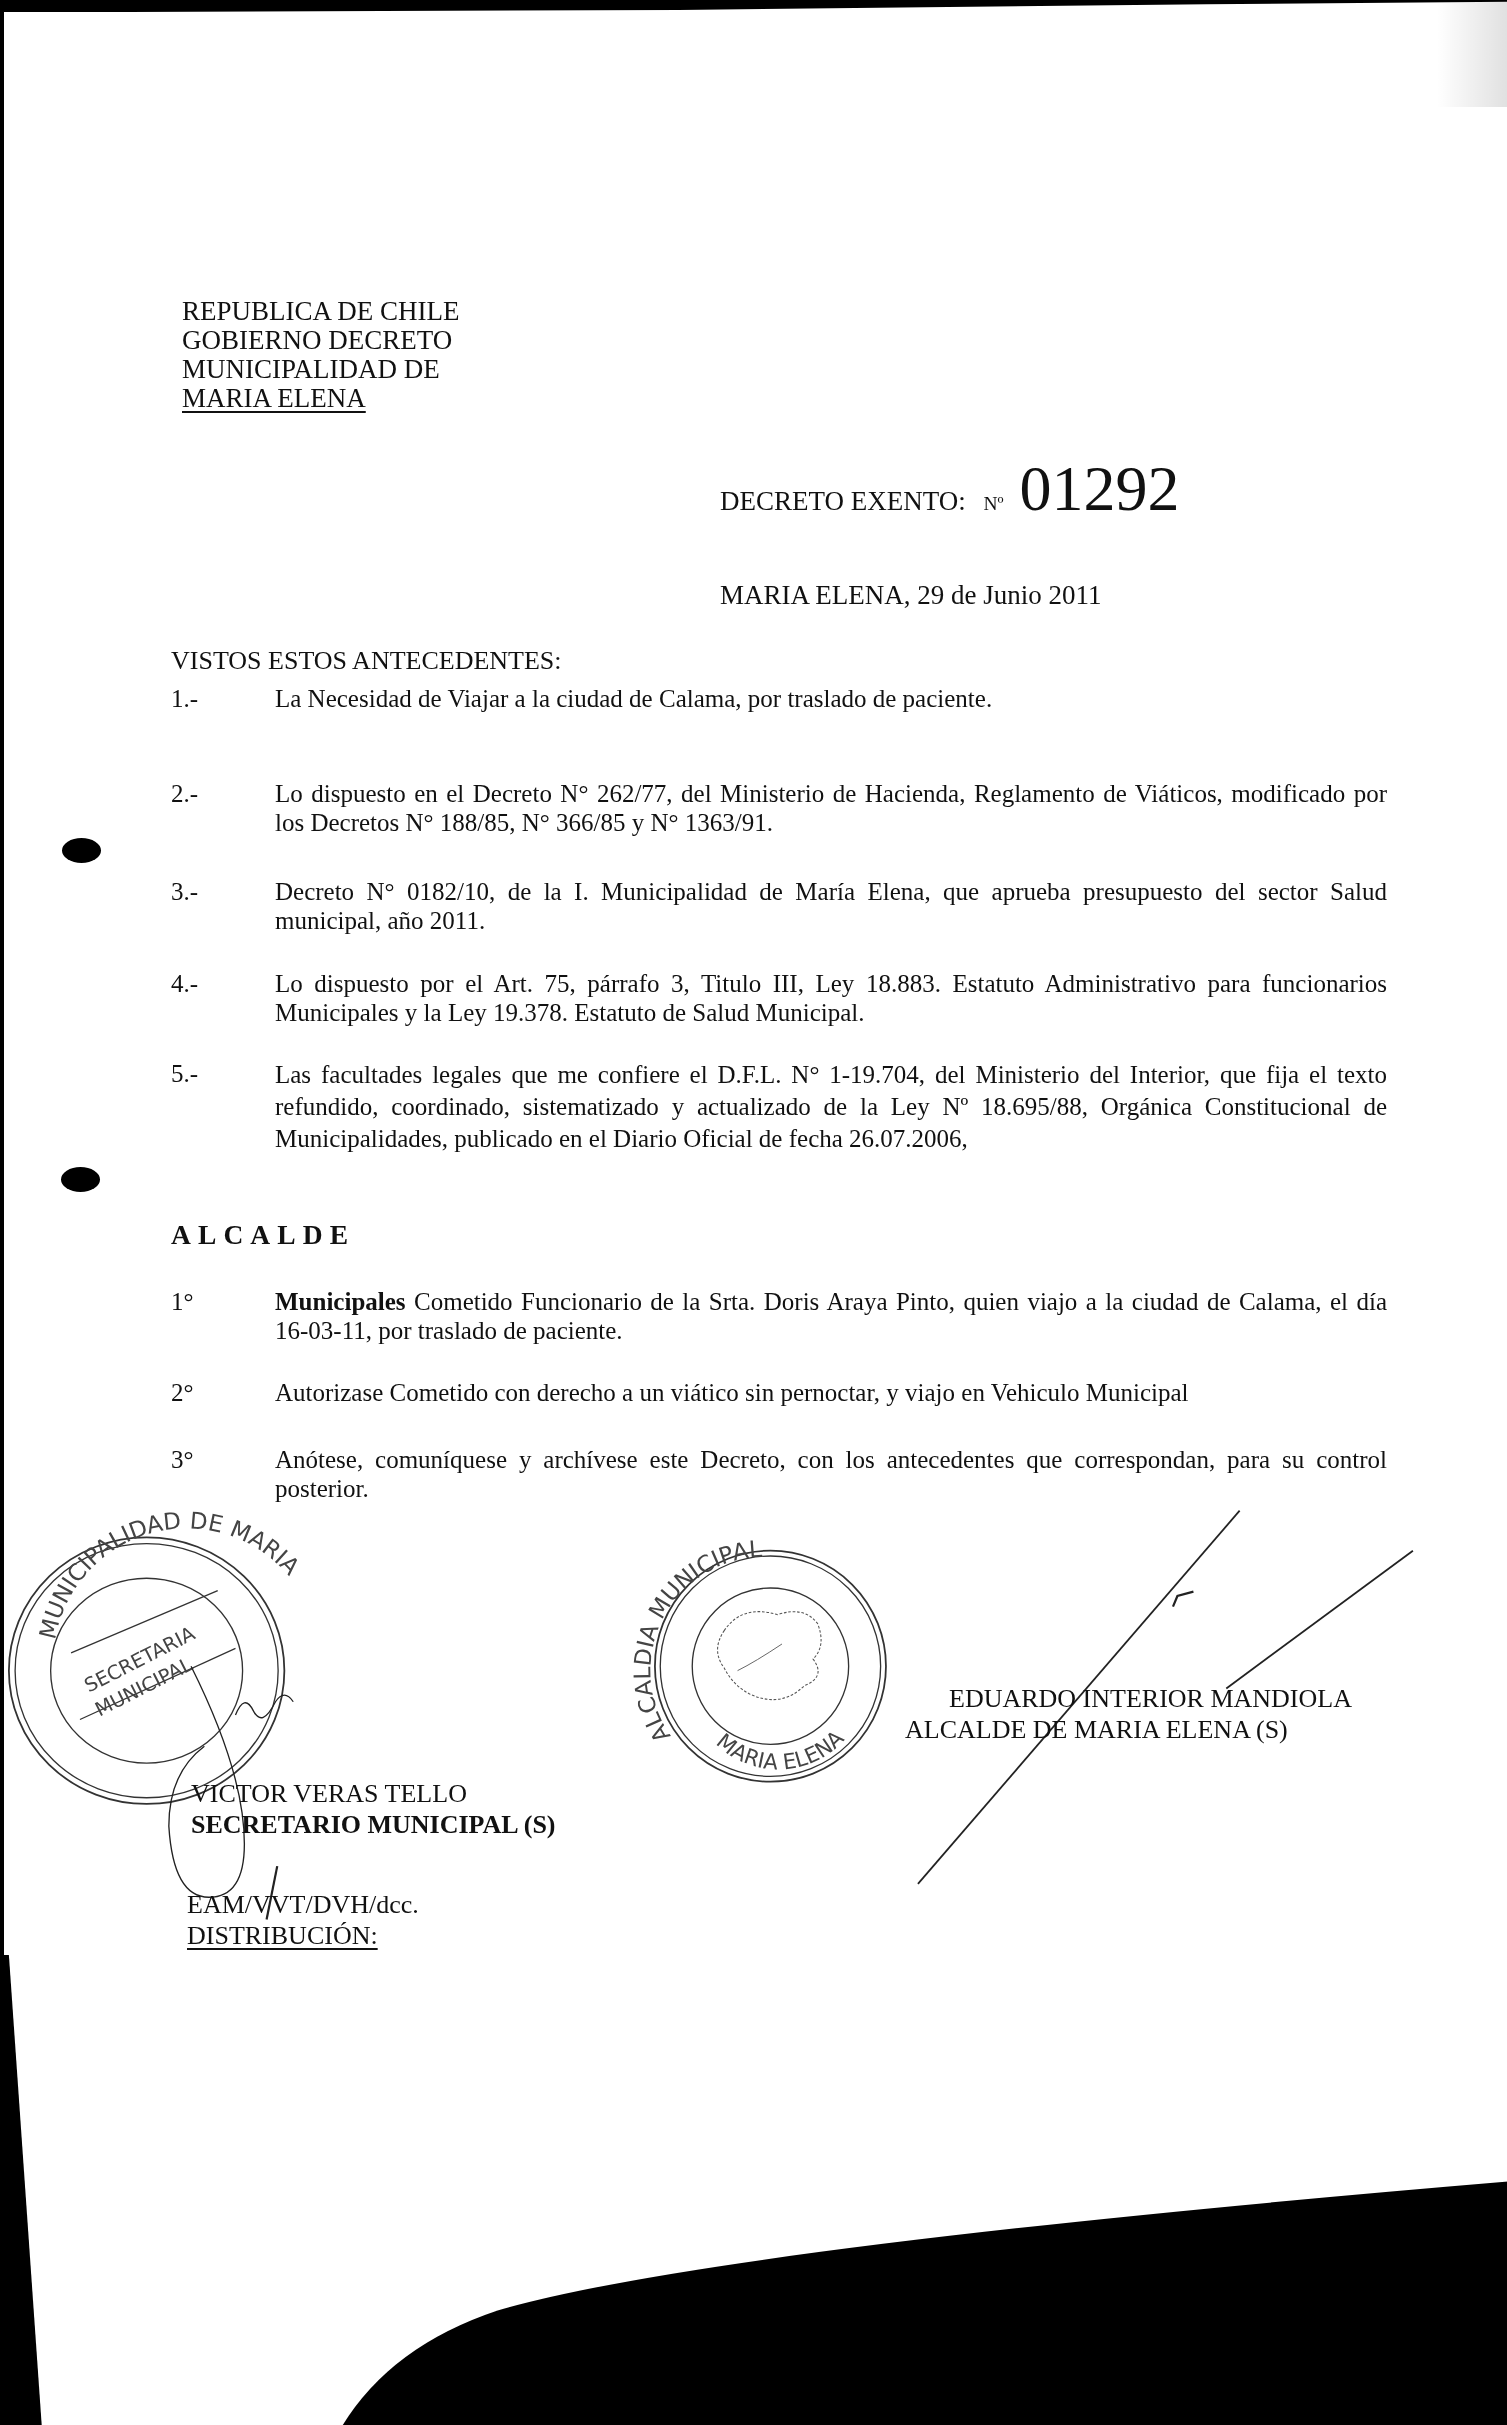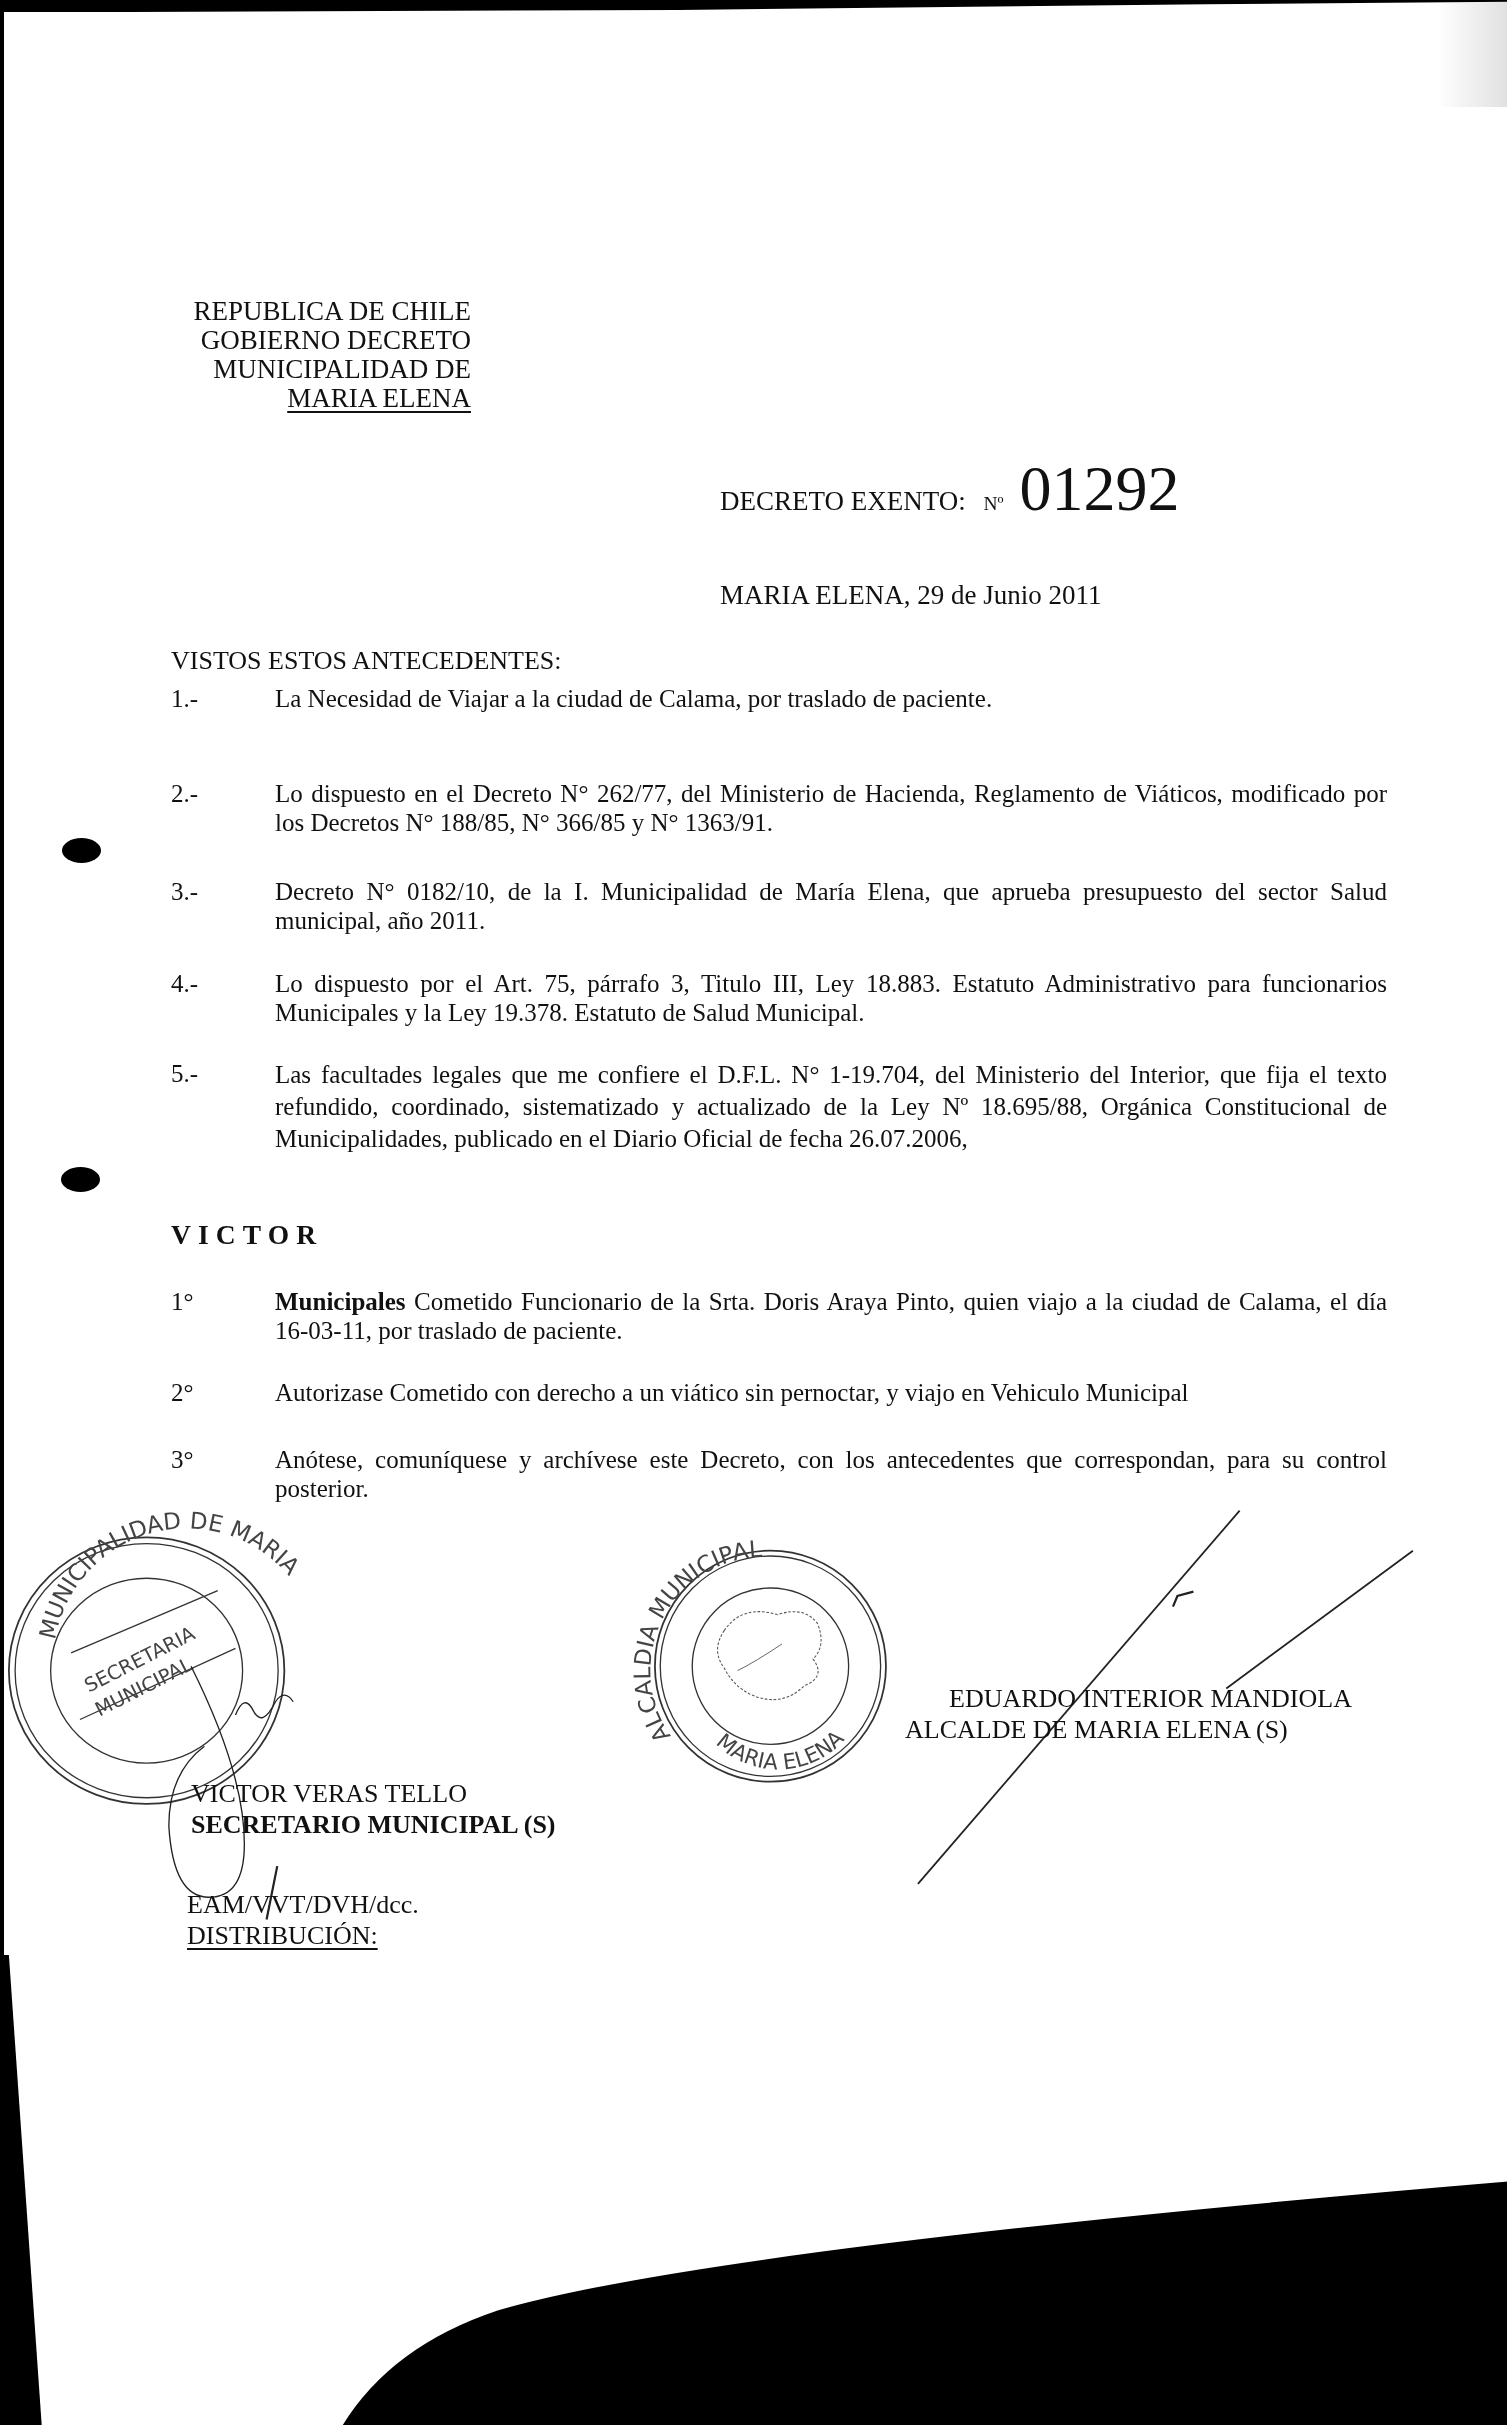--- a/index.html
+++ b/index.html
@@ -1,20 +1,20 @@
 <!DOCTYPE html>
 <html style="font-size:14.2px"><head>
 <meta charset="utf-8">
 <style>
   html, body { margin:0; padding:0; }
   body { width:1508px; height:2426px; position:relative; overflow:hidden; background:#ffffff;
          font-family:"Liberation Serif", "DejaVu Serif", serif; color:#111; }
   .abs { position:absolute; white-space:nowrap; }
   .t { font-size:26px; line-height:29px;margin-top:24px; }
-  .hdr { font-size:27px; line-height:29px; text-align:right; }
+  .hdr { font-size:27px; line-height:29px; text-align:left; }
   .u { text-decoration:underline; text-underline-offset:3.6px; }
   .para { position:absolute; left:275px; width:1112px; font-size:25px; line-height:29px; text-align:justify; text-align-last:left; }
   .num { position:absolute; left:171px; font-size:25px; line-height:29px; }
   .bold { font-weight:bold; }
   .decreto-h { font-size:27.5px; font-weight:bold; letter-spacing:7.1px; }
   .scan-top { position:absolute; left:0; top:0; width:1508px; height:12.4px; background:#000; clip-path:polygon(0 0,100% 0,100% 15%,80% 35%,45% 80%,0 100%); }
   .left-edge { position:absolute; left:0; top:0; width:3.6px; height:2426px; background:#000; }
   .right-shade { position:absolute; right:0; top:0; width:71px; height:107px; background:linear-gradient(to left, rgba(0,0,0,0.12), rgba(0,0,0,0)); }
   .hole { position:absolute; width:39px; height:25px; border-radius:50%; background:#000; }
   svg.overlay { position:absolute; left:0; top:0; }
@@ -52,21 +52,21 @@
 
 <div class="num" style="top:877px;">3.-</div>
 <div class="para" style="top:877px;">Decreto N° 0182/10, de la I. Municipalidad de María Elena, que aprueba presupuesto del sector  Salud municipal, año 2011.</div>
 
 <div class="num" style="top:969px;">4.-</div>
 <div class="para" style="top:969px;">Lo dispuesto por el Art. 75, párrafo 3, Titulo III, Ley 18.883. Estatuto Administrativo para funcionarios Municipales y la Ley 19.378. Estatuto de Salud Municipal.</div>
 
 <div class="num" style="top:1059px;">5.-</div>
 <div class="para" style="top:1059px; line-height:32px;">Las facultades legales que me confiere el D.F.L. N° 1-19.704, del Ministerio del Interior, que fija el texto refundido, coordinado, sistematizado y actualizado de la Ley Nº 18.695/88, Orgánica Constitucional de Municipalidades, publicado en el Diario Oficial de fecha 26.07.2006,</div>
 
-<div class="abs decreto-h" style="left:171px; top:1219px;">VICTOR</div>
+<div class="abs decreto-h" style="left:171px; top:1219px;">ALCALDE</div>
 
 <div class="num" style="top:1287px;">1°</div>
 <div class="para" style="top:1287px;"><span class="bold">Municipales</span><span> Cometido Funcionario de la Srta. Doris Araya Pinto, quien viajo a la ciudad de Calama, el día 16-03-11, por traslado de paciente.</span></div>
 
 <div class="num" style="top:1378px;">2°</div>
 <div class="para" style="top:1378px;"><span>Autorizase Cometido con derecho a un viático sin pernoctar, y  viajo en Vehiculo Municipal</span></div>
 
 <div class="num" style="top:1445px;">3°</div>
 <div class="para" style="top:1445px;"><span>Anótese, comuníquese y archívese este Decreto, con los antecedentes que correspondan, para su control posterior.</span></div>
 

